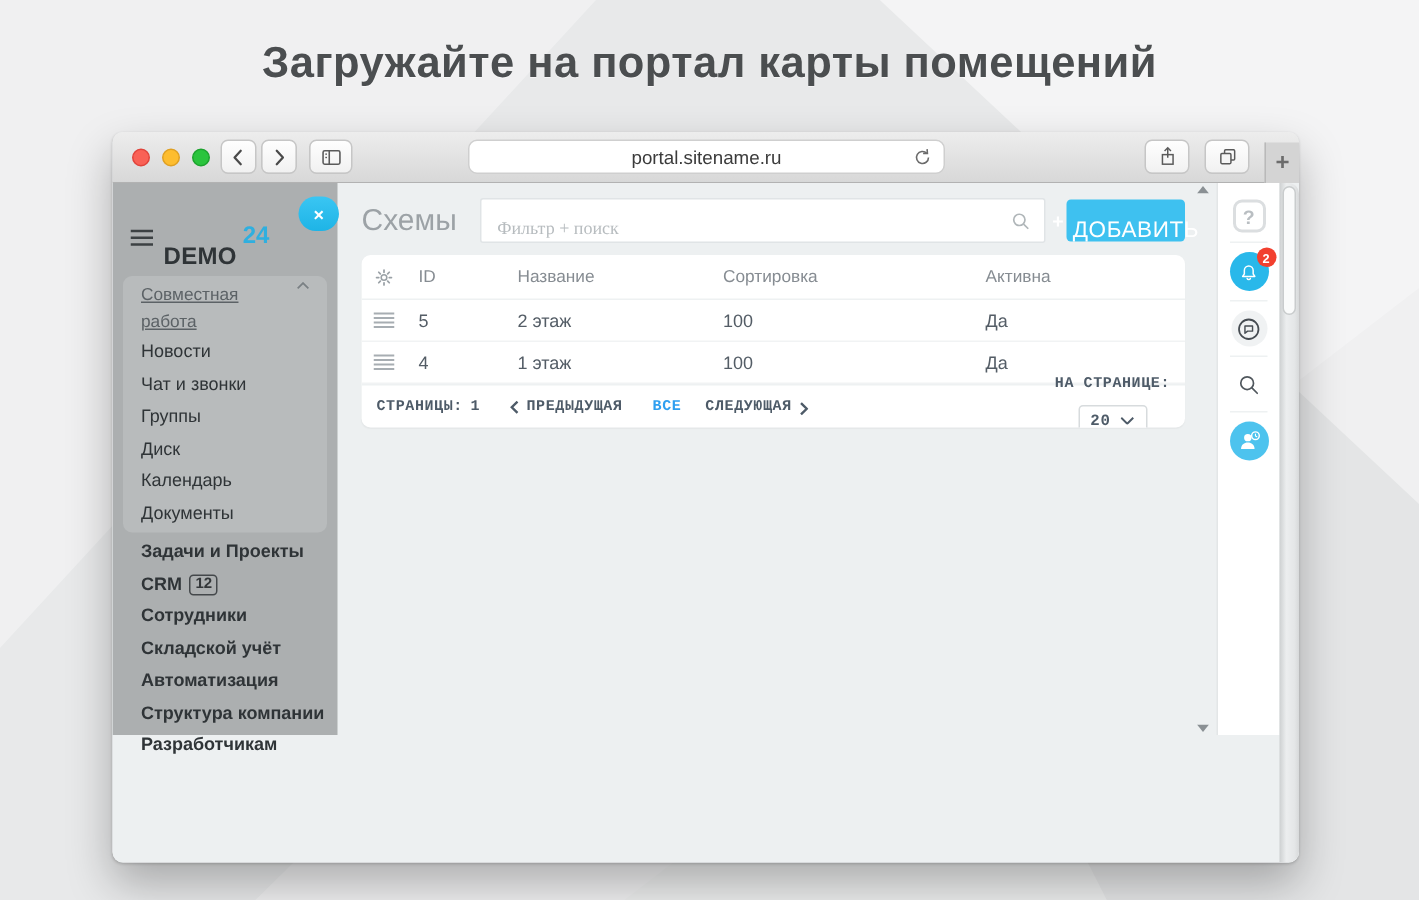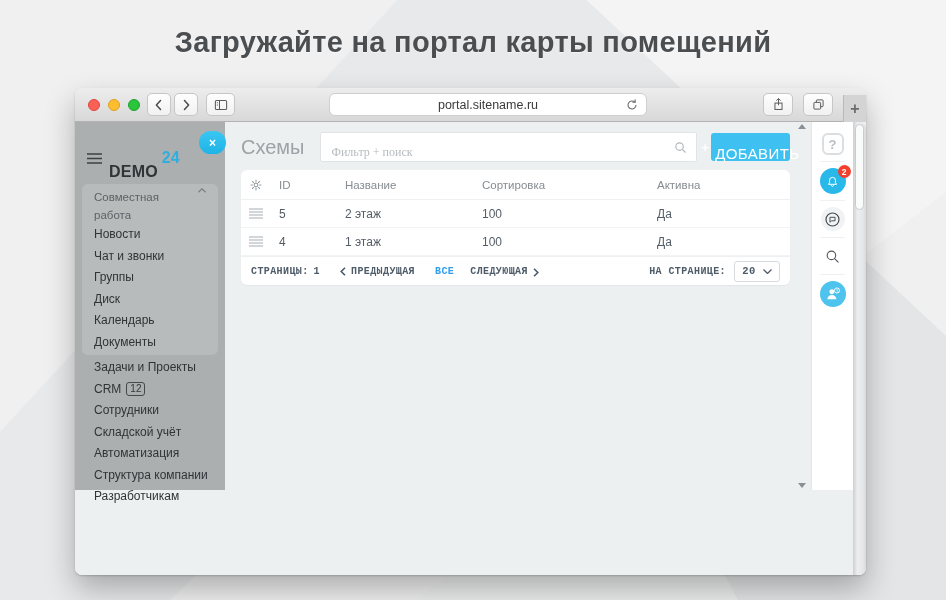--- a/index.html
+++ b/index.html
@@ -38,21 +38,21 @@
   .light.yellow { background:#fdbd2f; border:1px solid #dfa023; }
   .light.green { background:#2ac43d; border:1px solid #1da32e; }
   .tb-btn {
     position:absolute; top:5px; height:23px; border-radius:5px;
     background:linear-gradient(#fefefe,#f1f1f1); border:1px solid #c6c6c6;
     display:flex; align-items:center; justify-content:center; color:#5a5a5a;
   }
   .btn-back { left:72px; width:24px; } .btn-fwd { left:99px; width:24px; }
   .btn-side { left:131px; width:29px; }
   .urlbar {
-    position:absolute; left:254px; top:5px; width:318px; height:23px;
+    position:absolute; left:237px; top:5px; width:318px; height:23px;
     background:#fff; border:1px solid #cfcfcf; border-radius:6px;
     display:flex; align-items:center; justify-content:center;
     font-size:12.5px; color:#3b3b3b;
   }
   .reload { position:absolute; right:6px; top:3px; }
   .btn-share { left:688px; width:30px; } .btn-tabs { left:728px; width:30px; }
   .newtab {
     position:absolute; right:0; top:7px; width:23px; height:27px;
     background:#d4d4d4; border-left:1px solid #b9b9b9;
     display:flex; align-items:center; justify-content:center;
@@ -67,23 +67,23 @@
   .sb-header { height:58px; padding:14px 12px 0 12px; display:flex; align-items:center; position:relative; }
   .burger { margin-right:7px; display:flex; }
   .brand { font-size:16px; font-weight:bold; color:#2f3437; letter-spacing:.2px;margin-top:28px; }
   .brand-accent { font-size:16px; font-weight:600; color:#2fafdf; margin-left:4px; }
   .sb-close {
     position:absolute; right:-1px; top:9px; width:27px; height:23px; border-radius:12px;
     background:linear-gradient(#3ac6f3,#1eb4e6); color:#fff; font-size:12px; font-weight:bold;
     display:flex; align-items:center; justify-content:center; cursor:pointer;
   }
   .sb-group { margin:4px 7px 0 7px; background:#b8bbbc; border-radius:6px; padding:4px 12px 2px 12px; }
-  .sb-group-label { display:flex; align-items:flex-start; gap:10px; line-height:18px; font-size:11.5px; color:#5c6266; }
+  .sb-group-label { display:flex; align-items:flex-start; gap:10px; line-height:18px; font-size:11.5px; color:#5c6266;text-decoration:underline; }
   .sb-group .sb-item { line-height:21.5px; color:#2f3437; }
-  .sb-list { padding:2px 19px 0 19px; }
+  .sb-list { padding:2px 19px 0 19px;font-weight:bold; }
   .sb-list .sb-item { line-height:21.5px; color:#2f3437; }
   .sb-item { cursor:pointer; white-space:nowrap; }
   .crm-badge {
     display:inline-block; border:1px solid #44484b; border-radius:3px;
     font-size:10px; line-height:12px; padding:0 3px; margin-left:5px; color:#34383a;
     position:relative; top:-1px;
   }
 
   
   .pmain { position:absolute; left:150px; right:54px; top:0; bottom:0; }
@@ -107,21 +107,21 @@
   .tbody-row:last-of-type { border-bottom:none; }
   .cell-icon { display:flex; align-items:center; }
 
   .pager { height:29px; border-top:1px solid #eef1f2; display:flex; align-items:center;
     padding:0 10px; font-size:10px; font-weight:bold; letter-spacing:.4px; color:#4e5b68;font-family:Liberation Mono, monospace; }
   .pg-pages { display:flex; gap:5px; }
   .pg-prev { margin-left:20px; display:flex; align-items:center; gap:5px; cursor:pointer; }
   .pg-all { margin-left:20px; color:#2f9ff0; cursor:pointer; }
   .pg-next { margin-left:16px; display:flex; align-items:flex-end; gap:5px; cursor:pointer; }
   .pg-spacer { flex:1; }
-  .pg-perpage { display:flex; align-items:center; gap:8px; }
+  .pg-perpage { display:flex; align-items:center; gap:8px;flex-direction:column; }
   .pg-select { width:46px; height:21px; border:1px solid #d7dbdd; border-radius:3px; background:#fff;
     display:flex; align-items:center; justify-content:center; gap:7px; font-size:10.5px; cursor:pointer; }
 
   .scroll-arrow { position:absolute; right:6px; width:8px; height:5px; }
   .sa-up { top:2px; } .sa-down { top:361px; }
 
   
   .iconbar { position:absolute; right:13px; top:0; width:41px; height:368px; background:#fff;
     box-shadow:-1px 0 0 rgba(0,0,0,.04); display:flex; flex-direction:column; align-items:center; }
   .ib-sep { width:25px; height:1px; background:#eef1f2; margin:6px 0; flex:none; }

